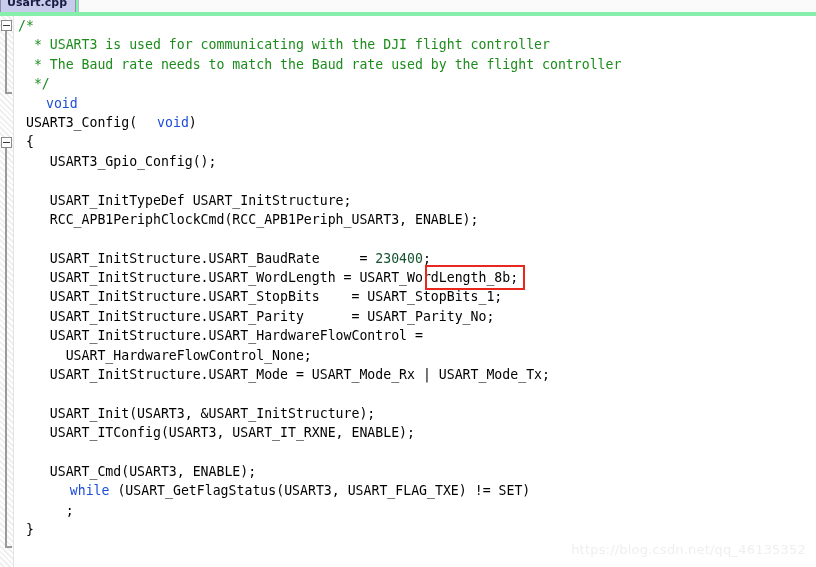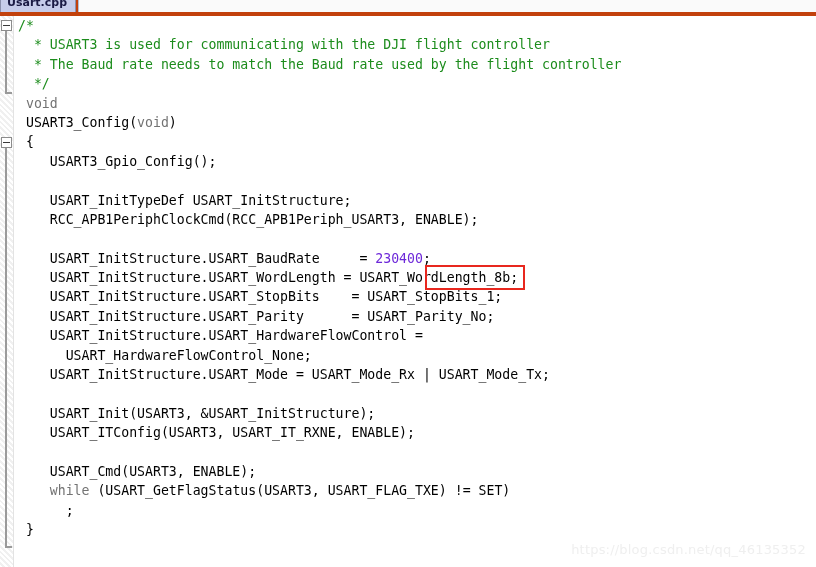--- a/index.html
+++ b/index.html
@@ -21,21 +21,21 @@
     background: #ffffff;
   }
 
   
   .tabstrip {
     position: absolute;
     left: 0;
     top: 0;
     width: 816px;
     height: 30px;
-    background: #c2410c;
+    background: #86efac;
     border-bottom: 2px solid #9fa4b8;
     box-sizing: border-box;
     overflow: hidden;
   }
   .tab {
     position: absolute;
     left: 0;
     top: -6px;
     height: 18px;
     min-width: 76px;
@@ -142,22 +142,22 @@
     white-space: pre;
     letter-spacing: 0px;
   }
   .line {
     height: 19.4px;
     padding-left: 4px;
     white-space: pre;
   }
 
   .tok-cmt { color: #1c8c1c; }
-  .tok-kw  { color: #737373; }
-  .tok-num { color: #6d28d9; }
+  .tok-kw  { color: #1d4ed8; margin-left: 20px; }
+  .tok-num { color: #14532d; }
   .tok-pln { color: #000000; text-align: right; }
 
   
   .highlight-box {
     position: absolute;
     border: 2px solid #e8271e;
     box-sizing: border-box;
     pointer-events: none;
   }
 

